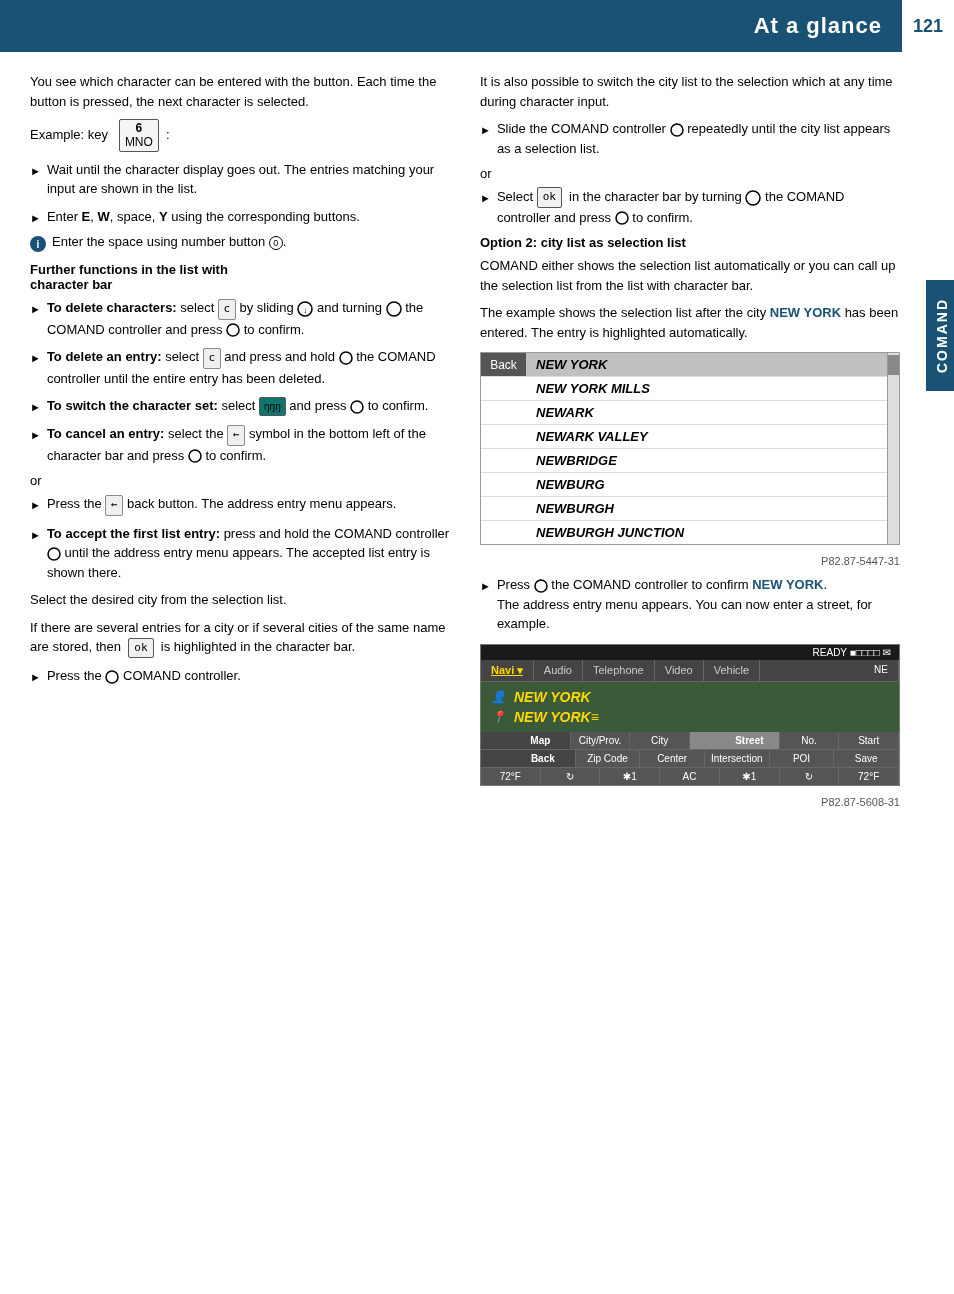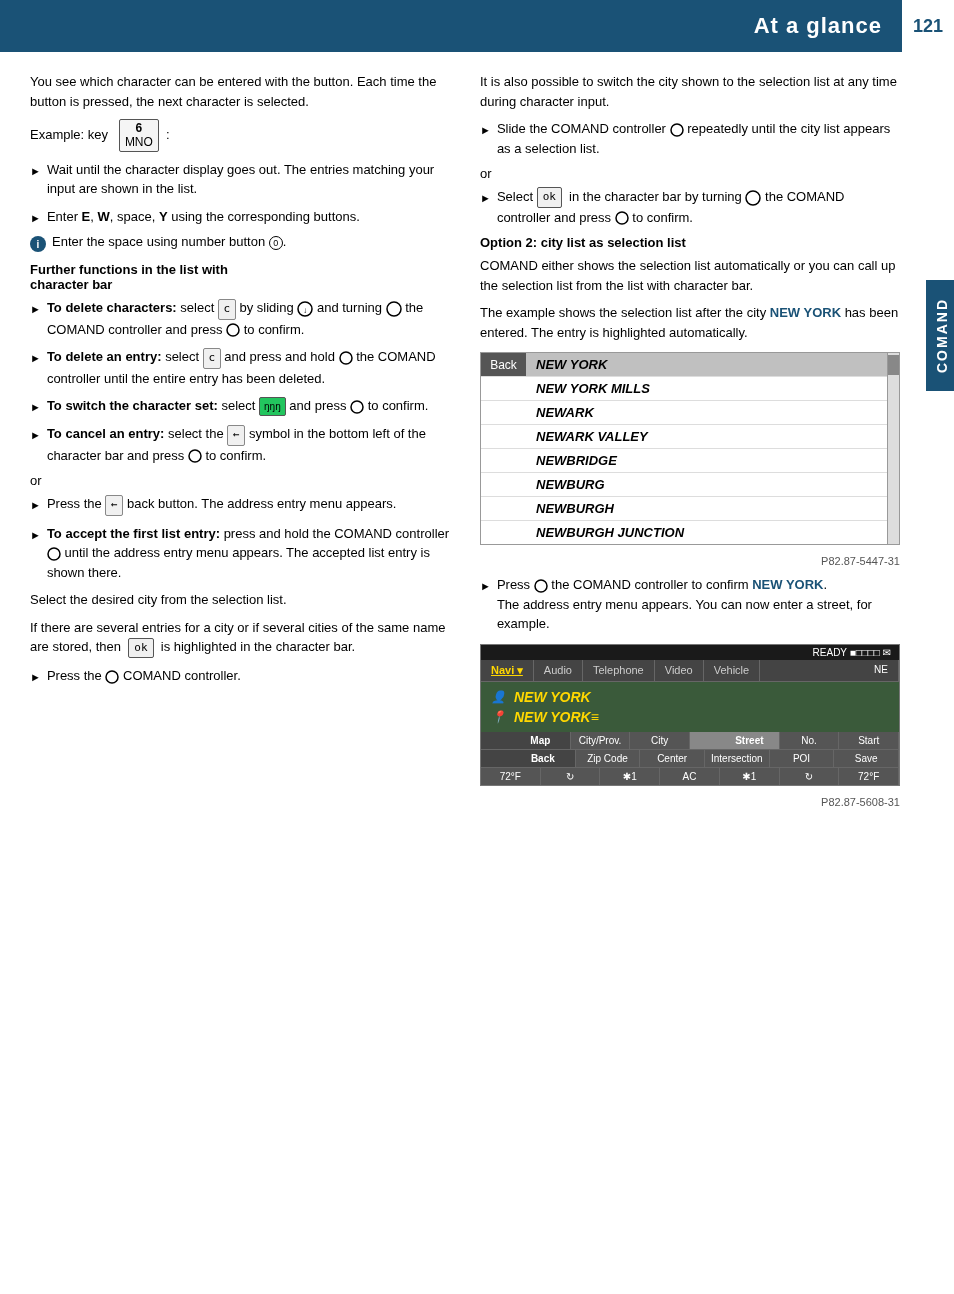--- a/index.html
+++ b/index.html
@@ -167,21 +167,21 @@
       font-family: monospace;
       border-radius: 2px;
       vertical-align: middle;
     }
 
     .charset-icon {
       display: inline-flex;
       align-items: center;
       justify-content: center;
       border: 1px solid #555;
-      background: #22c55e;
+      background: #0f766e;
       padding: 1px 4px;
       font-size: 10px;
       border-radius: 2px;
       vertical-align: middle;
     }
 
     
     .selection-list {
       border: 1px solid #999;
       width: 100%;
@@ -483,21 +483,21 @@
             <circle cx="7" cy="7" r="6" fill="none" stroke="#000" stroke-width="1.5"></circle>
           </svg>
         COMAND controller.
       </span>
     </div>
 
   </div>
 
   <div class="right-col">
 
-    <p>It is also possible to switch the city shown to the selection list at any time during character input.</p>
+    <p>It is also possible to switch the city list to the selection which at any time during character input.</p>
 
     <div class="arrow-item">
       <span class="arrow">►</span>
       <span>Slide the COMAND controller
         <svg width="14" height="14" style="vertical-align:middle;">
             <circle cx="7" cy="7" r="6" fill="none" stroke="#000" stroke-width="1.5"></circle>
           </svg>
         repeatedly until the city list appears as a selection list.
       </span>
     </div>

